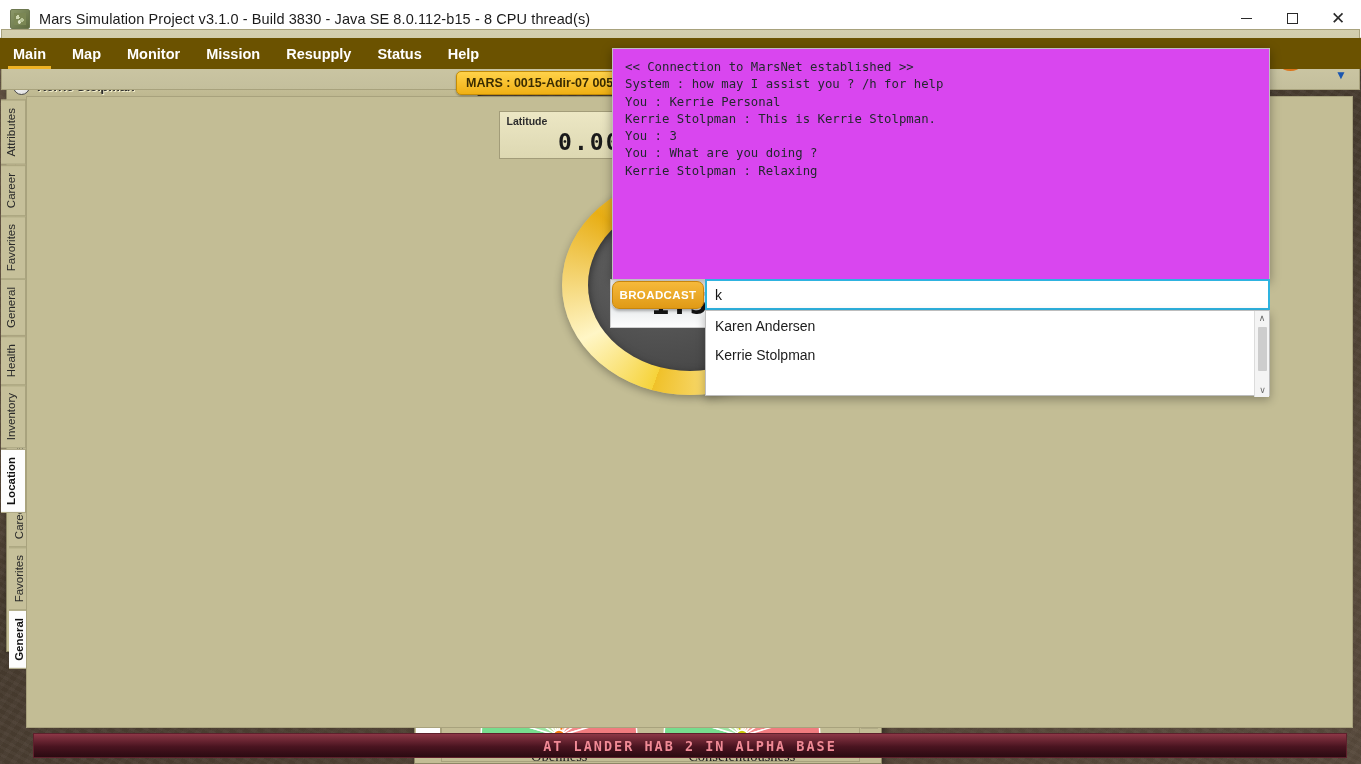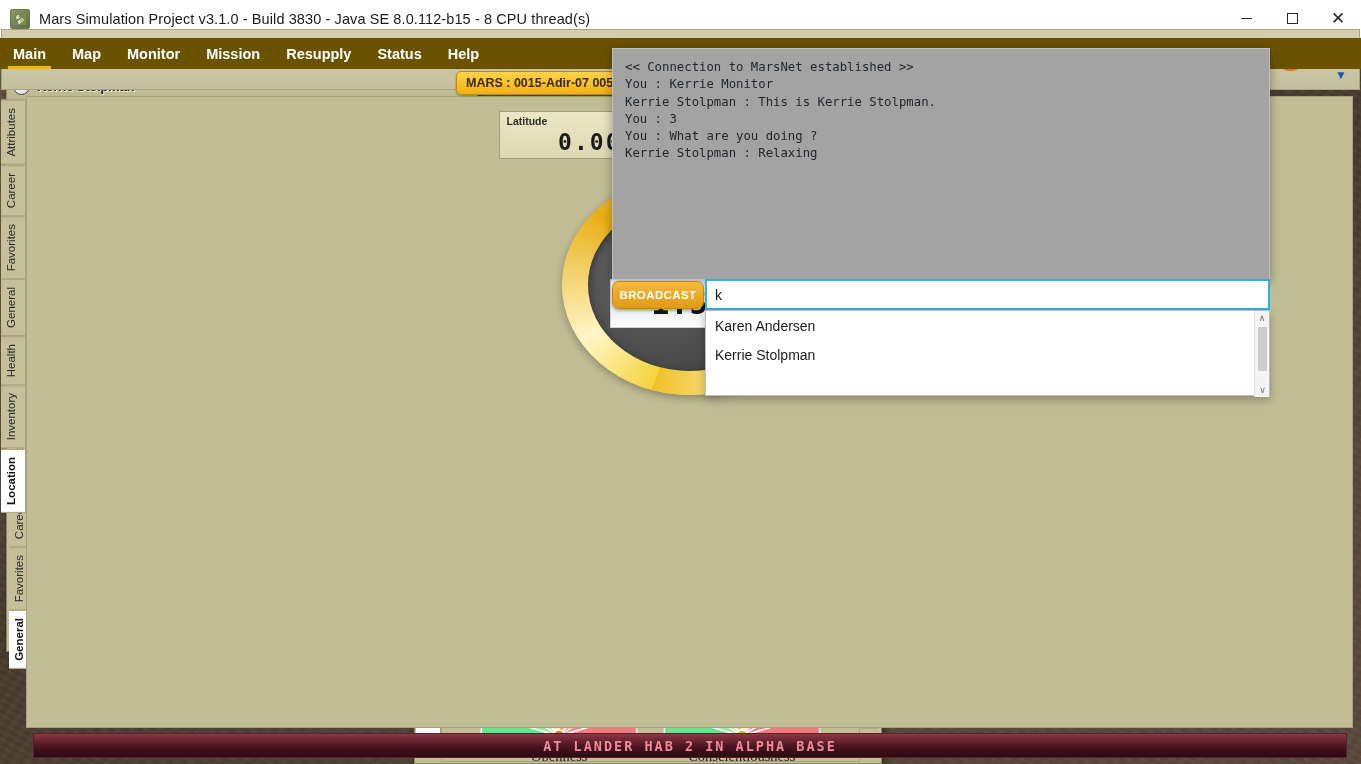--- a/index.html
+++ b/index.html
@@ -249,21 +249,21 @@
                    color:#141414; letter-spacing:1px; }
   .statusled { position:absolute; left:33px; right:14px; bottom:6px; height:25px;
                background:linear-gradient(#8c3746,#4a1420 55%,#2a0a11);
                border:1px solid #5e202c; display:flex; align-items:center; justify-content:center; }
   .statusled span { font-family:"DejaVu Sans Mono",monospace; font-size:13.5px; font-weight:bold;
                     color:#f08a96; letter-spacing:2px; }
   #loc-tabs { left:1px; top:96px; }
 
   
   #chatwin { position:absolute; left:612px; top:48px; width:658px; height:362px; z-index:60; }
-  #chatlog { position:absolute; left:0; top:0; width:658px; height:232px; background:#a3a3a3;
+  #chatlog { position:absolute; left:0; top:0; width:658px; height:232px; background:#d946ef;
              border:1px solid #bfbfbf; padding:10px 12px; overflow:hidden;
              box-shadow:0 3px 10px rgba(0,0,0,.35); }
   #chatlog p { margin:0 0 1px; font-family:"DejaVu Sans Mono",monospace; font-size:12.3px;
                color:#23282e; line-height:16.3px; white-space:pre; }
   #broadcast { position:absolute; left:0; top:233px; width:92px; height:28px;
                background:linear-gradient(#f6b93b,#e09a16); border:1px solid #c8860c;
                border-radius:7px; color:#fff; font-size:11.5px; font-weight:bold;
                display:flex; align-items:center; justify-content:center; letter-spacing:.4px;
                box-shadow:0 2px 3px rgba(0,0,0,.3); }
   #chatinput { position:absolute; left:93px; top:231px; width:565px; height:31px;
@@ -756,21 +756,22 @@
   </div>
 
   <div class="statusled">
     <span>AT LANDER HAB 2 IN ALPHA BASE</span>
   </div>
 </div>
 
 <div id="chatwin">
   <div id="chatlog">
       <p>&lt;&lt; Connection to MarsNet established &gt;&gt;</p>
-      <p>You : Kerrie Monitor</p>
+      <p>System : how may I assist you ? /h for help</p>
+      <p>You : Kerrie Personal</p>
       <p>Kerrie Stolpman : This is Kerrie Stolpman.</p>
       <p>You : 3</p>
       <p>You : What are you doing ?</p>
       <p>Kerrie Stolpman : Relaxing</p>
     </div>
   <div id="broadcast">BROADCAST</div>
   <div id="chatinput">
     <span>k</span>
   </div>
   <div id="acbox">

